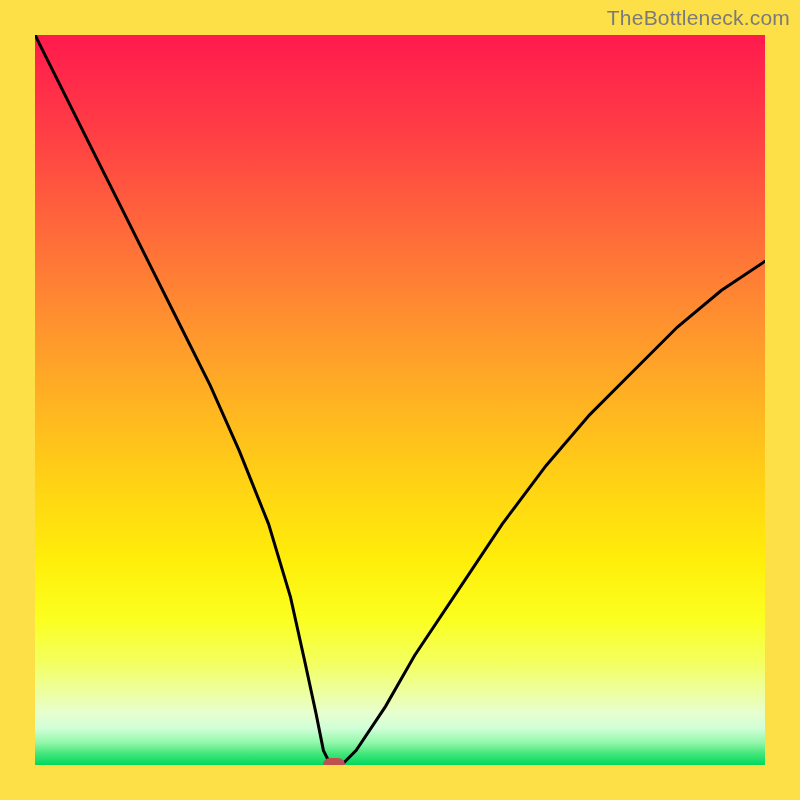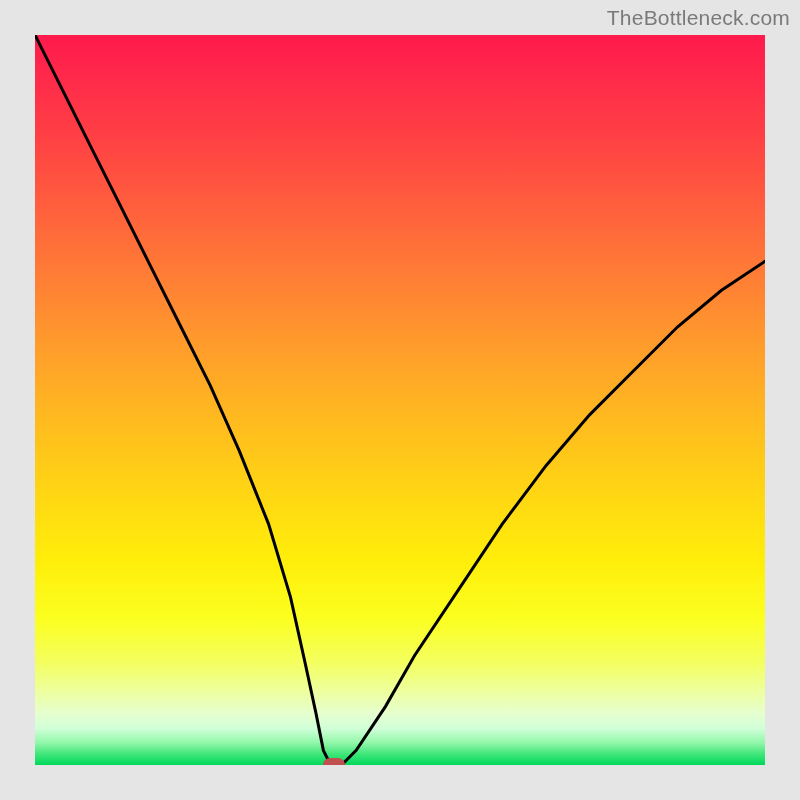--- a/index.html
+++ b/index.html
@@ -8,21 +8,21 @@
     width: 800px;
     height: 800px;
     overflow: hidden;
     background: #000;
     font-family: Arial, Helvetica, sans-serif;
   }
   .frame {
     position: relative;
     width: 800px;
     height: 800px;
-    background: #e5e5e5;
+    background: #fde047;
   }
   .plot-area {
     position: absolute;
     left: 35px;
     top: 35px;
     width: 730px;
     height: 730px;
     overflow: hidden;
   }
   .gradient {

